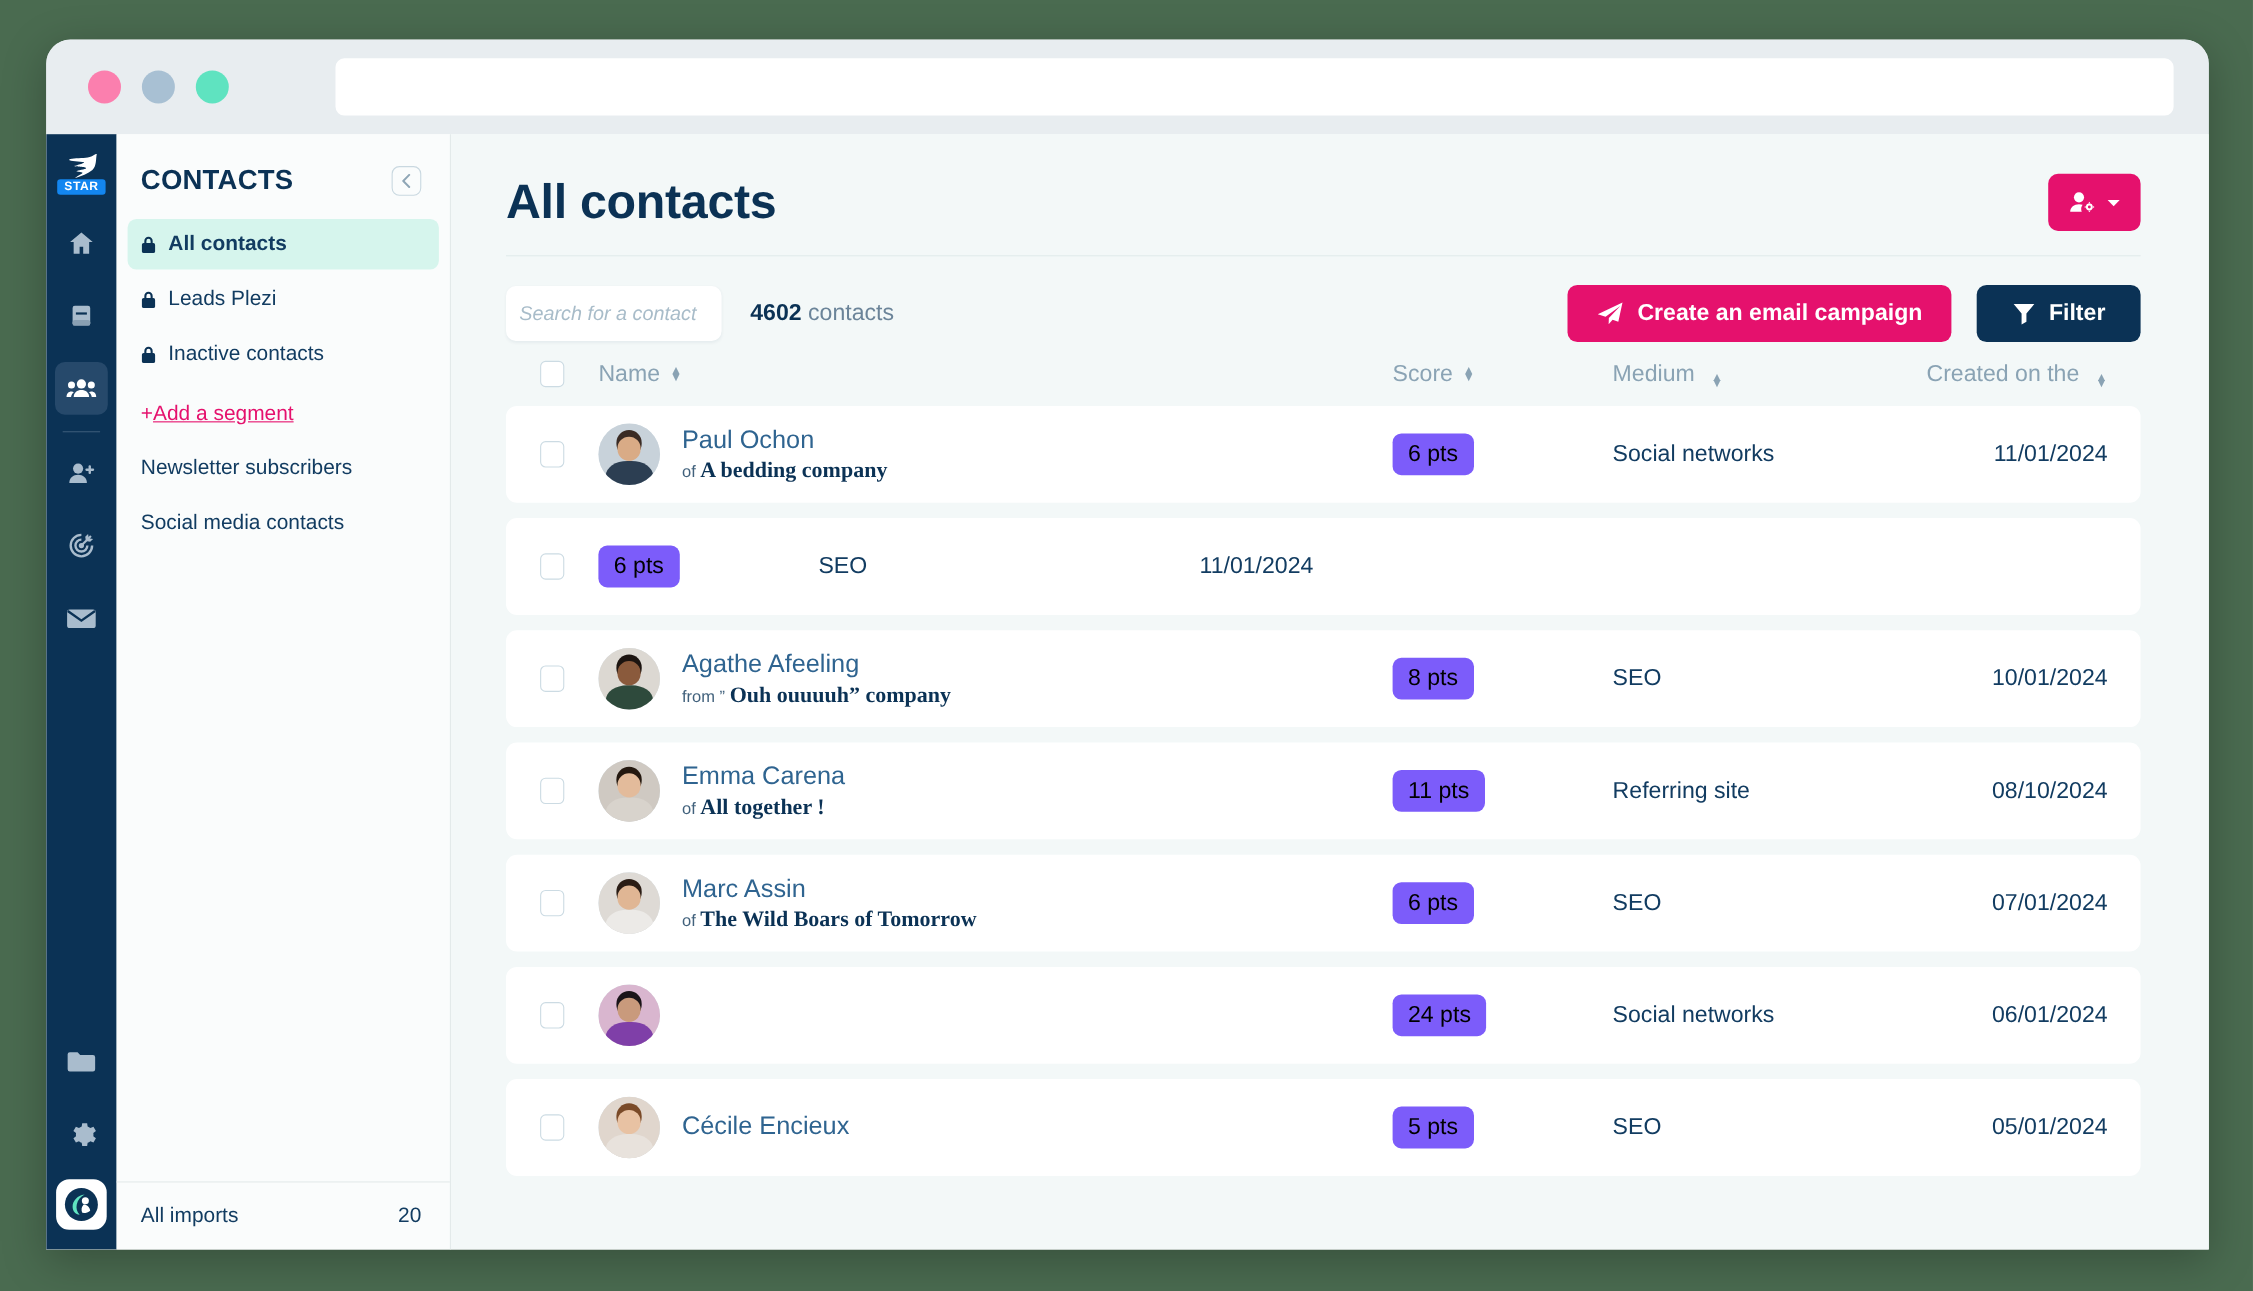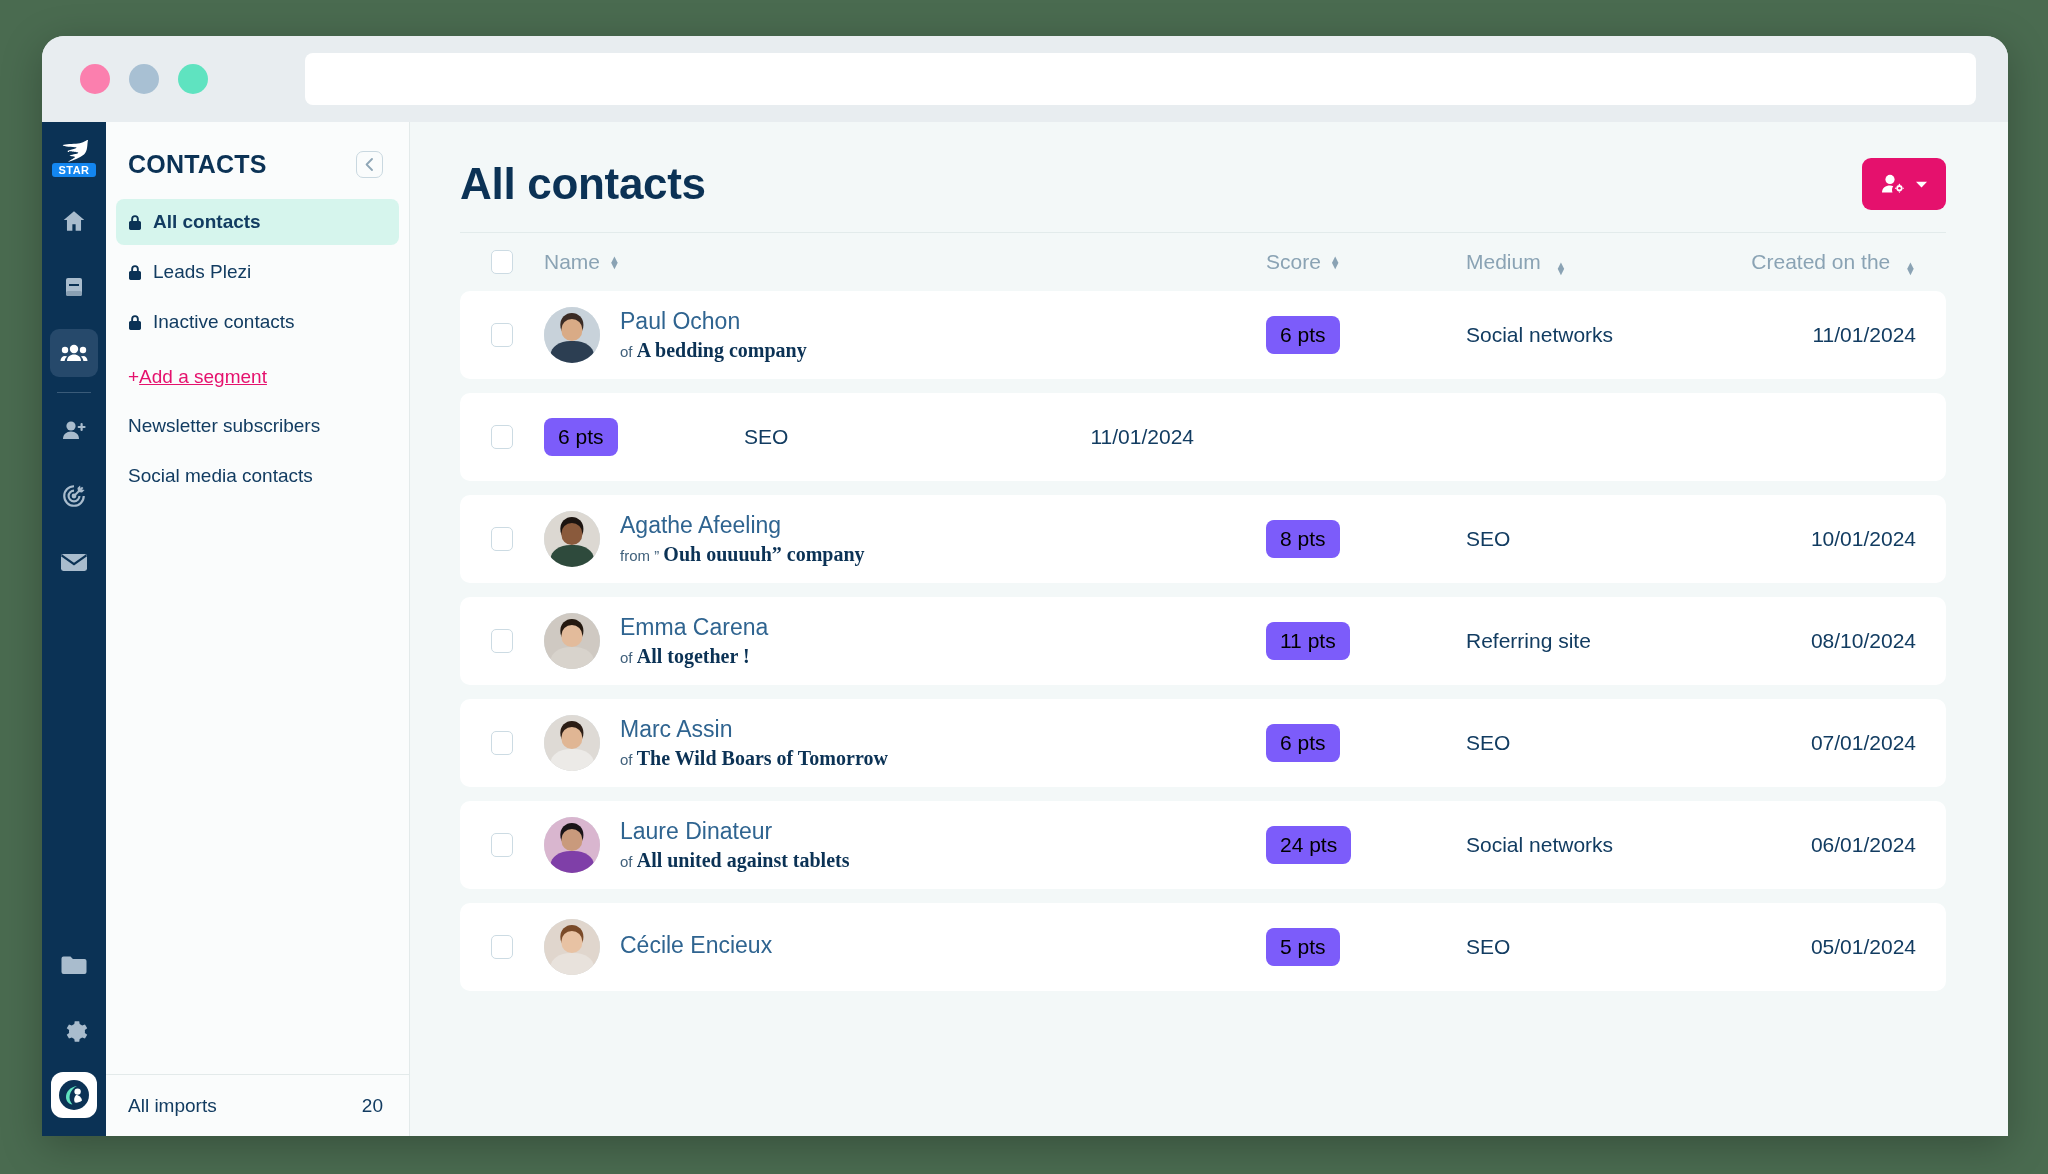--- a/index.html
+++ b/index.html
@@ -453,20 +453,49 @@
             <circle cx="19.4" cy="16.2" r="3.1" fill="#fff"></circle>
             <circle cx="19.4" cy="16.2" r="1.3" fill="#e5116d"></circle>
             <path d="M19.4 11.5l1 1.4h-2zM19.4 20.9l-1-1.4h2zM14.7 16.2l1.4-1v2zM24.1 16.2l-1.4 1v-2z" fill="#fff"></path>
           </svg>
           <svg width="13" height="9" viewBox="0 0 13 9">
             <path d="M1 1.8 6.5 7.4 12 1.8" fill="#fff"></path>
           </svg>
         </div>
       </div>
 
+      <div id="toolbar">
+        <div id="search-wrap">
+          <div id="searchbox">
+            <input id="search-input" type="text" placeholder="Search for a contact" style="">
+
+          </div>
+        </div>
+
+        <div id="count">
+          <b>4602</b>
+          <span>contacts</span>
+        </div>
+
+        <div class="grow"></div>
+
+        <div class="btn" id="btn-campaign">
+          <svg width="26" height="24" viewBox="0 0 26 24">
+            <path d="M24 2 1.5 12.6l7.1 2.3L22 5.2 11.6 16.2l-.2 5.6 3.6-4.2 5.2 1.8z" fill="#ffffff"></path>
+          </svg>
+          <span>Create an email campaign</span>
+        </div>
+
+        <div class="btn" id="btn-filter">
+          <svg width="22" height="22" viewBox="0 0 22 22">
+            <path d="M1.6 2.4h18.8L13.2 11v7.4l-4.4 2.6V11z" fill="#ffffff"></path>
+          </svg>
+          <span>Filter</span>
+        </div>
+      </div>
 
       <div id="table-head">
         <div class="col-check">
           <div class="chk"></div>
         </div>
         <div class="col-name">
           <span>Name</span>
           <span class="sort">▲<br>▼</span>
         </div>
         <div class="col-score">
@@ -581,24 +610,20 @@
           <div class="row">
             <div class="col-check">
               <div class="chk"></div>
             </div>
             <div class="col-name">
               <div class="avatar">
                 <div class="av-bg" style="background:#d9b6cf"></div>
                 <div class="av-body" style="background:#7f3fa8"></div>
                 <div class="av-head" style="background:#c99a7c;box-shadow:0 -5px 0 1px #1a1418"></div>
               </div>
-              <div class="person">
-                <div class="p-name">Laure Dinateur</div>
-                <div class="p-comp"><span class="pre">of </span><span class="co">All united against tablets</span></div>
-              </div>
             </div>
             <div class="col-score">
               <span class="badge" style="background: rgb(124, 92, 250);">24 pts</span>
             </div>
             <div class="col-med cell-med">Social networks</div>
             <div class="col-date cell-date">06/01/2024</div>
           </div>
           <div class="row">
             <div class="col-check">
               <div class="chk"></div>

